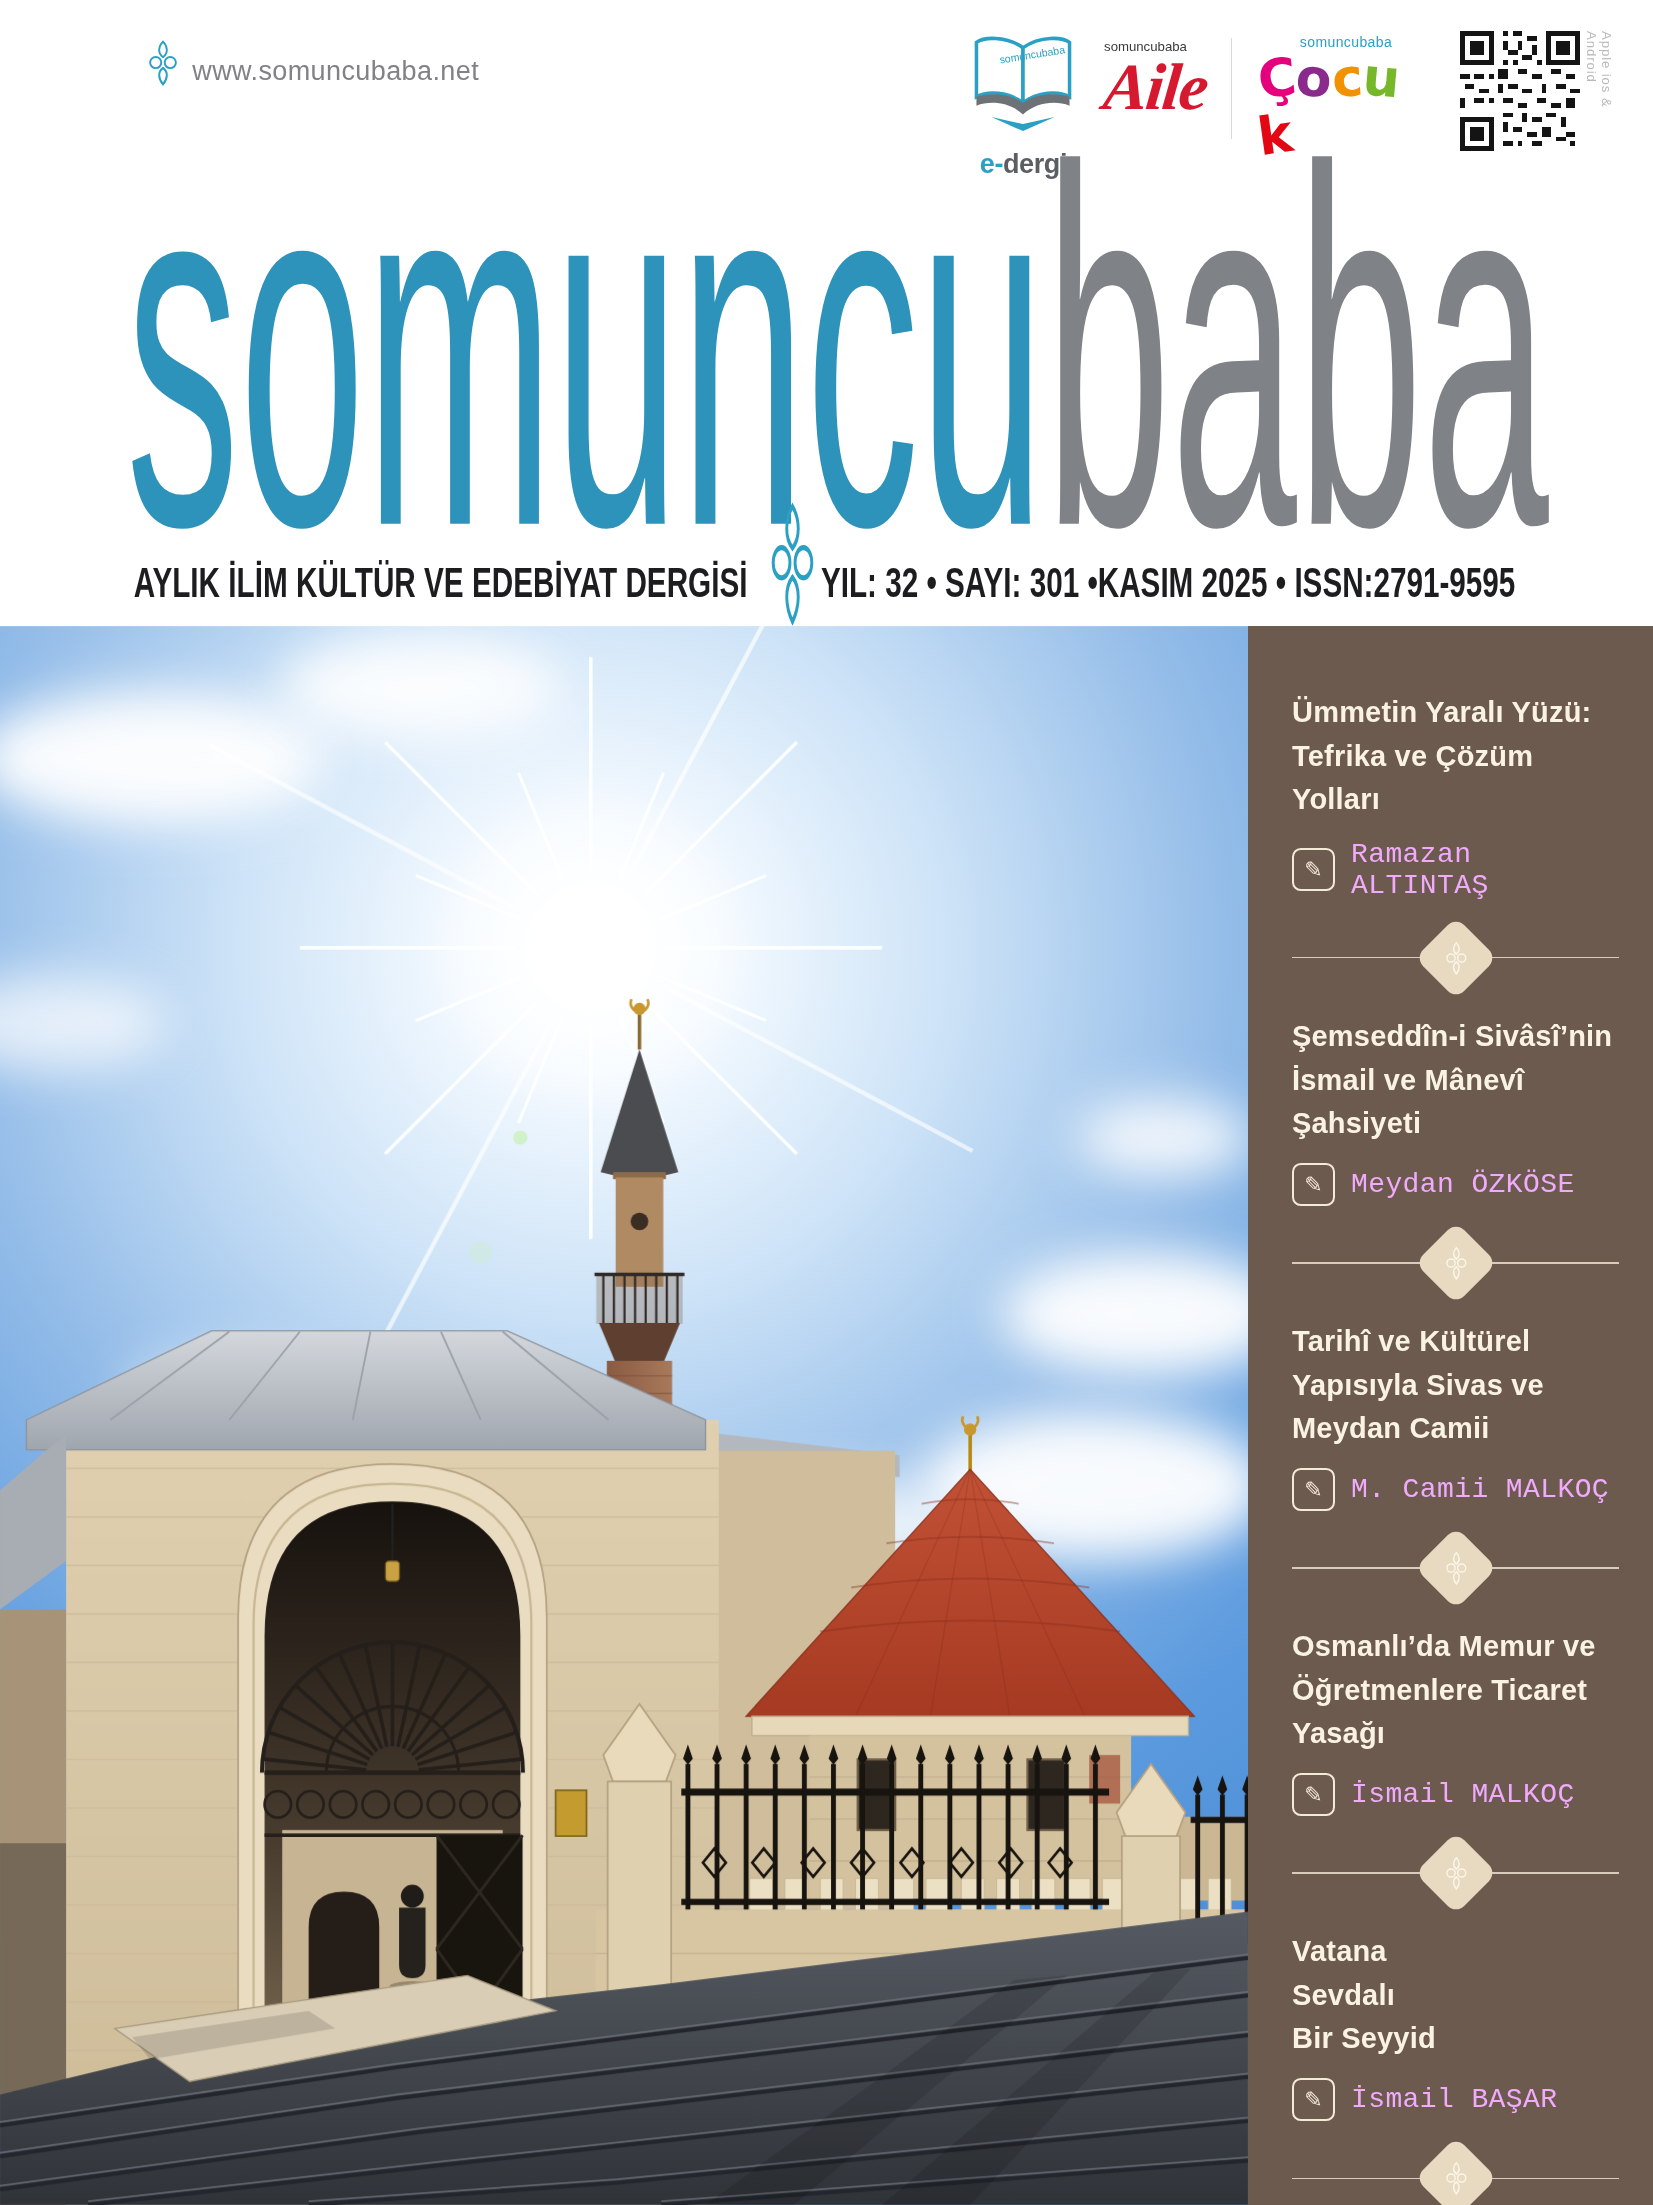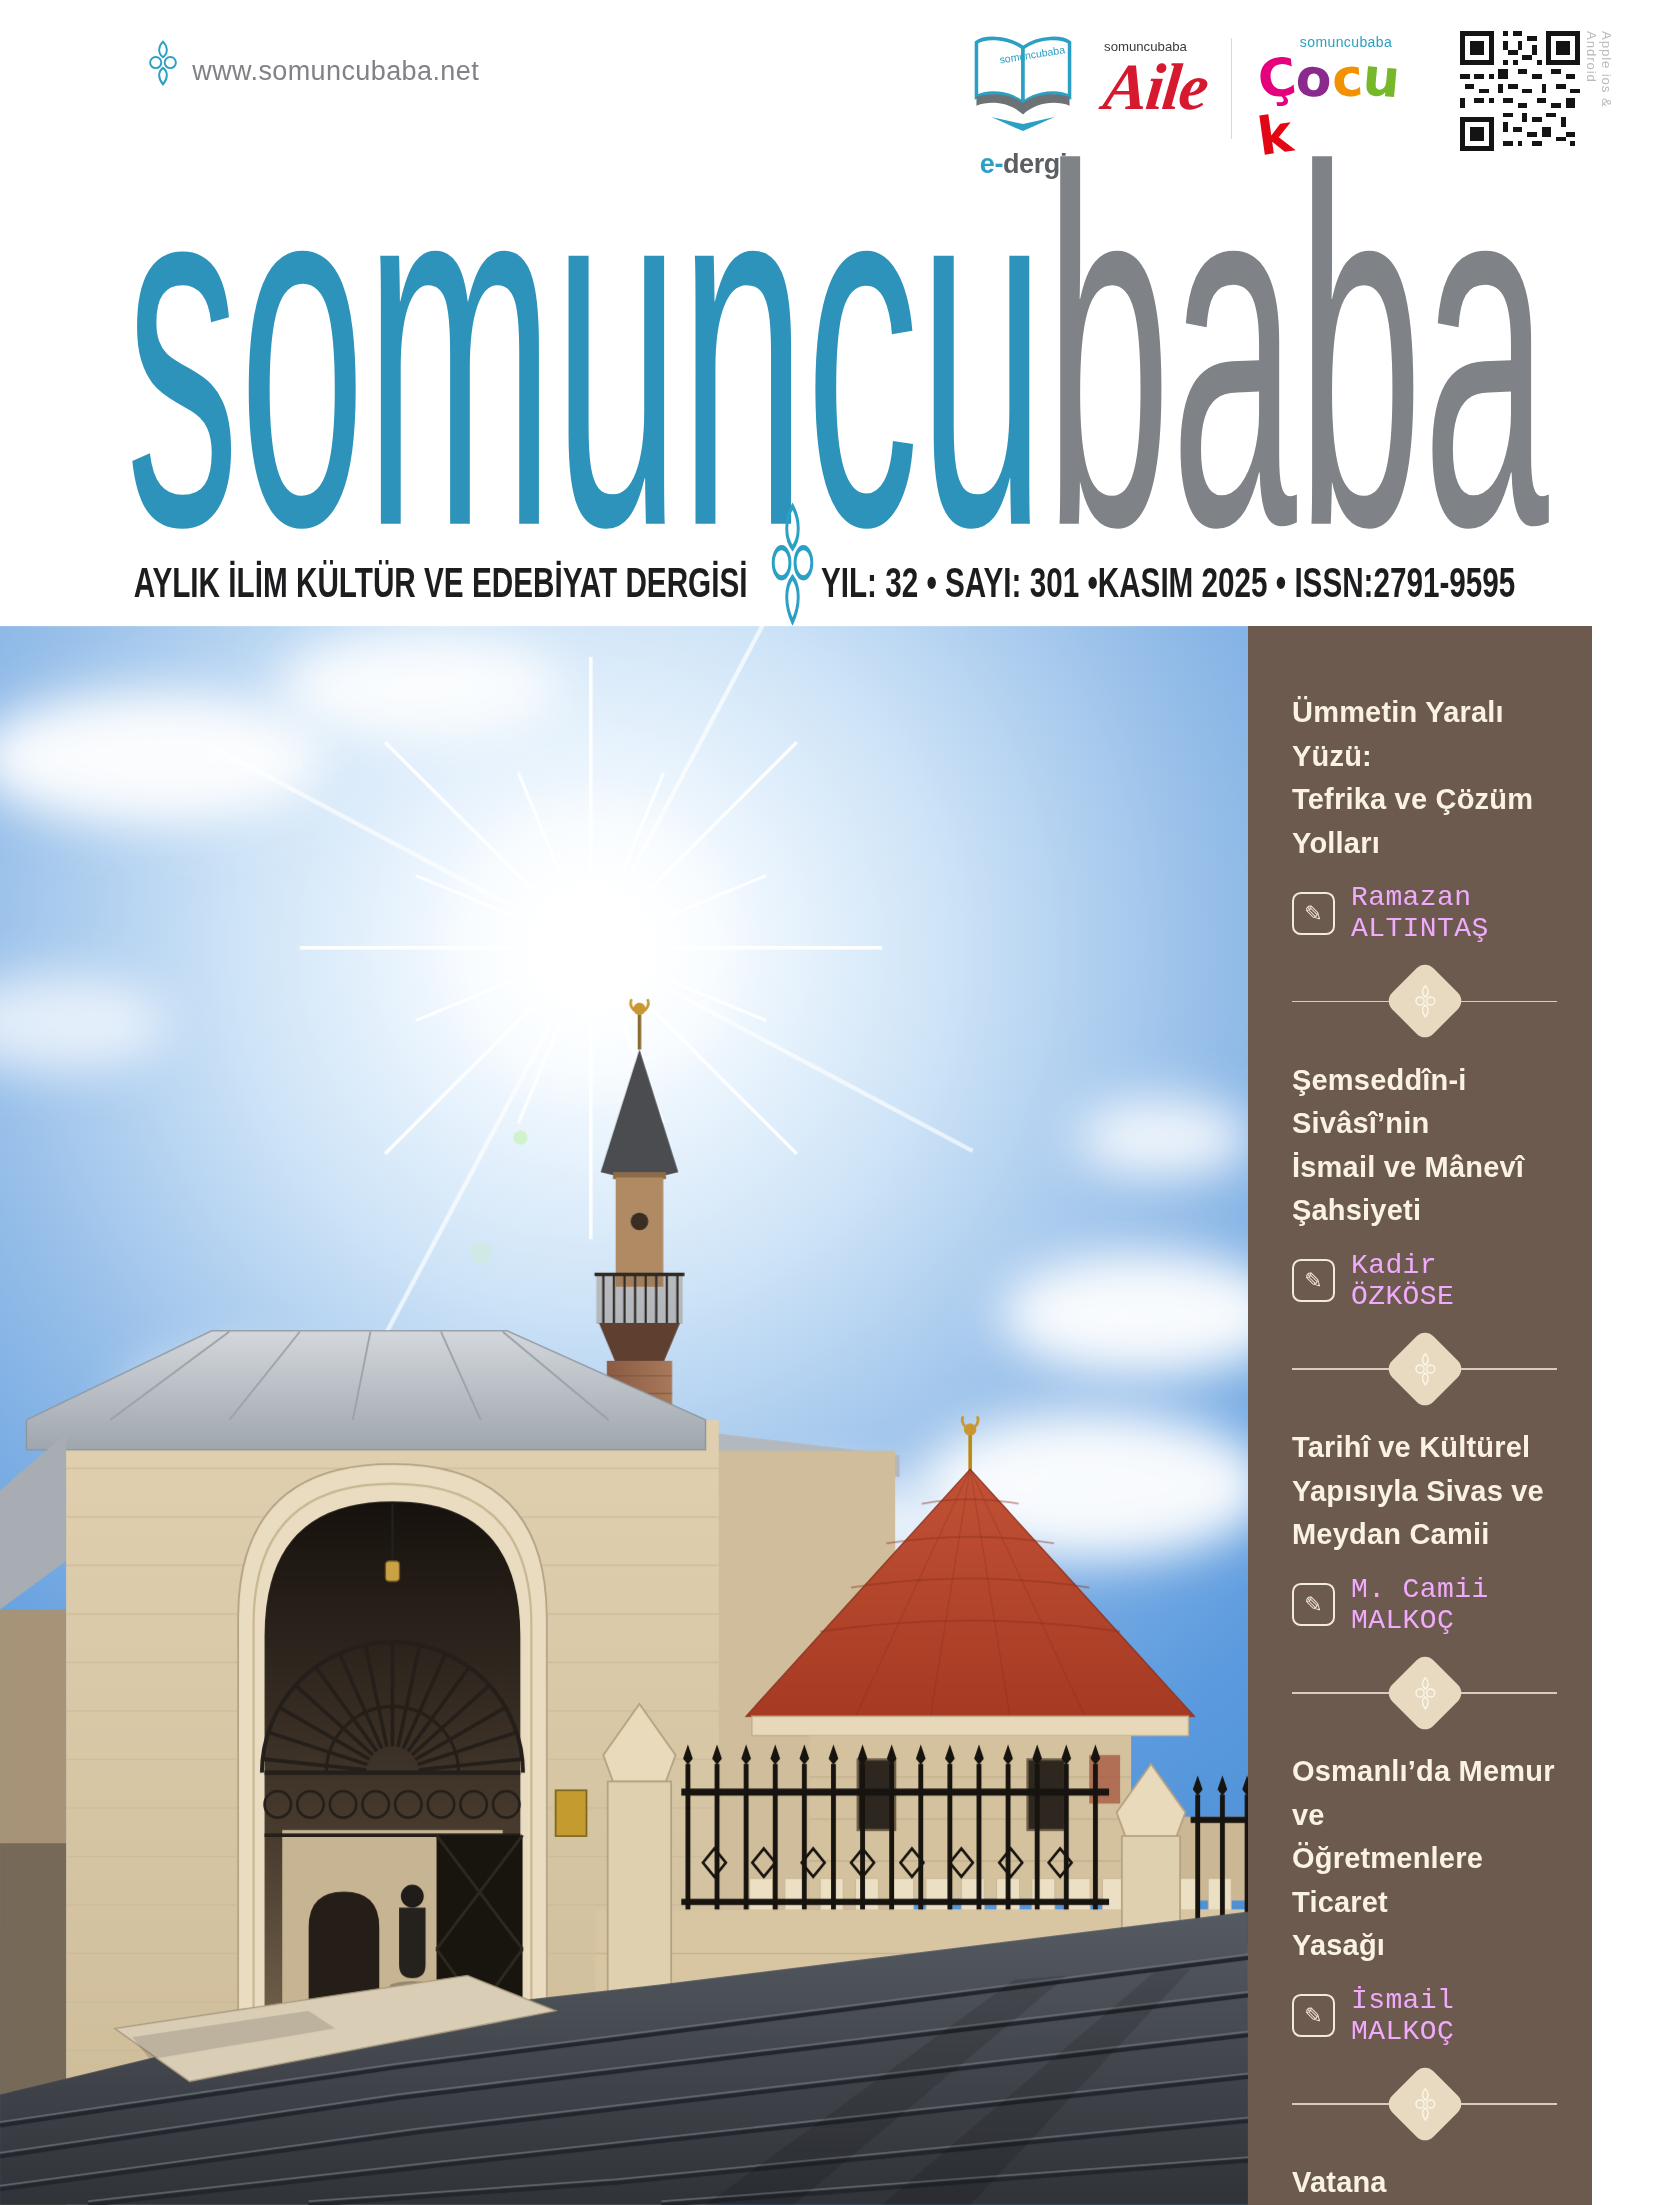--- a/index.html
+++ b/index.html
@@ -33,21 +33,21 @@
   .qr-svg{width:120px;height:120px;}
   .qr-caption{writing-mode:vertical-rl;font-size:13.2px;color:#b9babc;letter-spacing:0.9px;height:120px;}
   .masthead-svg{position:absolute;left:126px;top:132px;width:1425px;height:406px;}
   .masthead-svg text{font-family:"Liberation Sans",sans-serif;font-weight:400;}
   .subtitle-svg{position:absolute;left:132px;top:549px;width:1385px;height:66px;}
   .subtitle-svg text{font-family:"Liberation Sans",sans-serif;font-weight:700;fill:#1d1d1f;}
   .ornament-svg{position:absolute;left:767px;top:501px;width:51px;height:126px;color:#2aa0c4;}
   
   .photo-svg{position:absolute;left:0;top:626px;width:1248px;height:1579px;display:block;}
   
-  .sidebar{position:absolute;left:1248px;top:626px;width:344px;height:1579px;background:#6d5a4f;
+  .sidebar{position:absolute;left:1248px;top:626px;width:406px;height:1579px;background:#6d5a4f;
            box-sizing:border-box;padding:65px 35px 0 44px;display:flex;flex-direction:column;overflow:hidden;justify-content:space-between;}
   .art-title{font-size:29px;line-height:1.5;color:#faf3e4;white-space:pre-line;letter-spacing:0.2px;margin:0 0 17px 0;}
   .author-row{display:flex;align-items:center;gap:16px;}
   .author-icon{width:39px;height:39px;border:2.2px solid #f3ead8;border-radius:8.8px;display:flex;
                align-items:center;justify-content:center;font-family:"DejaVu Sans",sans-serif;
                font-size:22px;color:#f3ead8;flex:none;}
   .author-name{font-size:28px;color:#f0abfc;letter-spacing:0.4px;font-family:Liberation Mono, monospace;}
   .divider{display:flex;align-items:center;margin:16px 0;}
   .d-line{flex:1;height:1.3px;background:rgba(243,234,216,.8);}
   .d-diamond{width:58px;height:58px;background:#e7dac0;border-radius:11.5px;transform:rotate(45deg);
@@ -373,21 +373,21 @@
         </span>
       <span class="d-line"></span>
     </div>
 
     <div class="article">
       <h2 class="art-title">Şemseddîn-i Sivâsî’nin
 İsmail ve Mânevî
 Şahsiyeti</h2>
       <div class="author-row">
         <span class="author-icon">✎</span>
-        <span class="author-name">Kadir ÖZKÖSE</span>
+        <span class="author-name">Meydan ÖZKÖSE</span>
       </div>
     </div>
     <div class="divider">
       <span class="d-line"></span>
       <span class="d-diamond">
           <svg class="d-tulip" viewBox="0 0 70 96">
             <use href="#tulip"></use>
           </svg>
         </span>
       <span class="d-line"></span>

